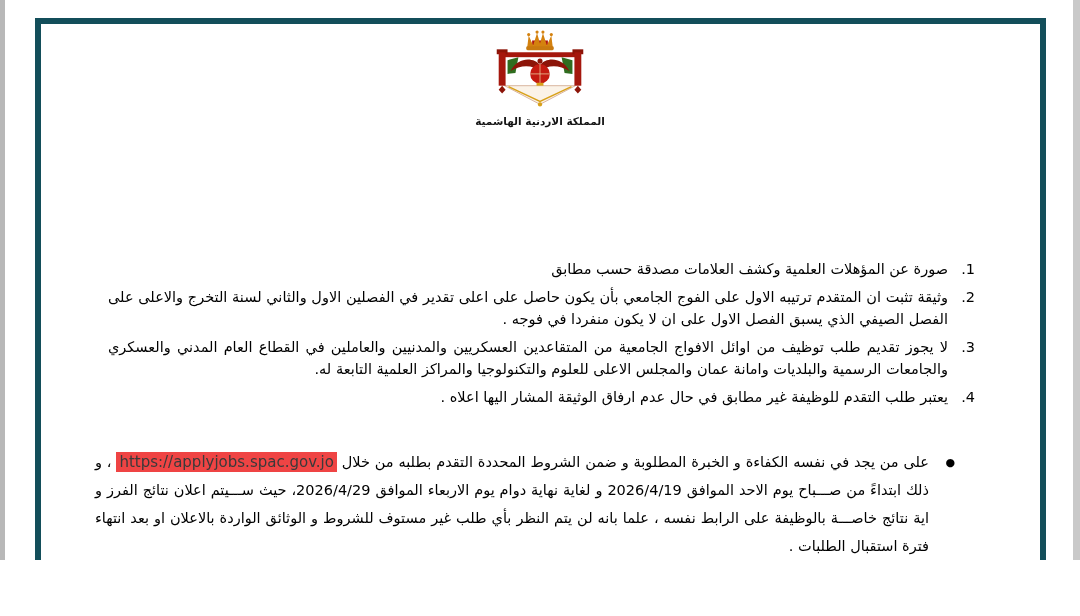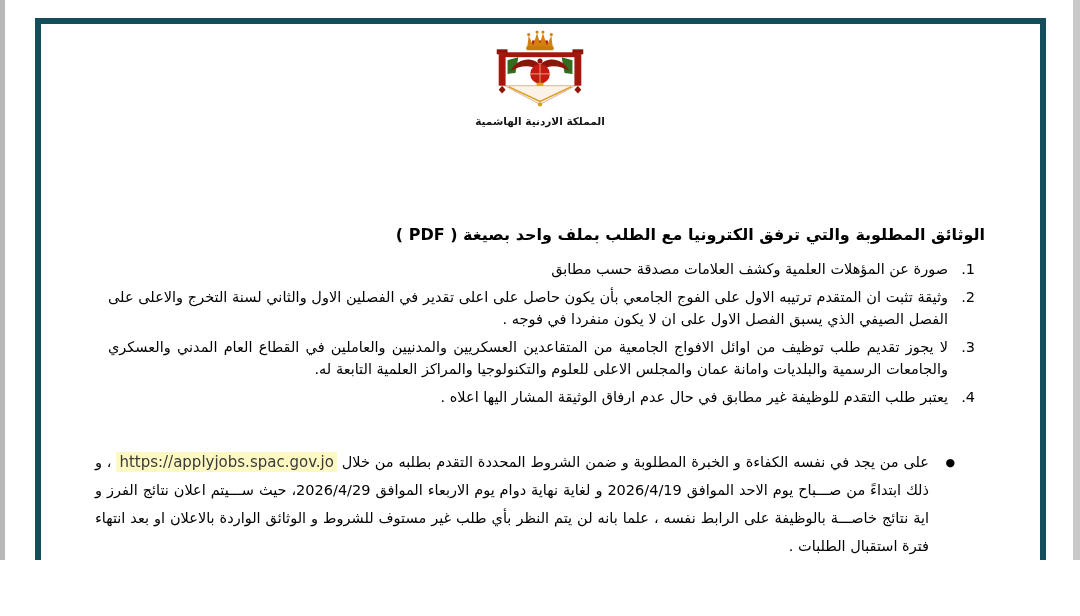--- a/index.html
+++ b/index.html
@@ -30,21 +30,21 @@
   .req{display:flex;margin-bottom:6px;}
   .req .num{flex:0 0 27px;}
   .req .txt{flex:1;text-align:justify;}
   .notice{
     position:absolute;top:448px;right:125px;left:95px;direction:rtl;
     font-size:14.5px;line-height:28px;display:flex;
   }
   .notice .bullet{flex:0 0 26px;font-size:11px;padding-top:1px;}
   .notice .ntxt{flex:1;text-align:justify;}
   .url{
-    direction:ltr;unicode-bidi:isolate;background:#fef9c3;color:#3a3a3a;
+    direction:ltr;unicode-bidi:isolate;background:#ef4444;color:#3a3a3a;
     font-size:15px;padding:1px 3px;
   }
 </style>
 </head>
 <body>
 
 <div class="page">
 
   <div class="edge left"></div>
   <div class="edge right"></div>
@@ -91,21 +91,20 @@
         <circle cx="48.5" cy="6" r="1.6" fill="#d4820f"></circle>
         <circle cx="57" cy="3.5" r="1.6" fill="#d4820f"></circle>
         <circle cx="63" cy="3.5" r="1.6" fill="#d4820f"></circle>
         <circle cx="71.5" cy="6" r="1.6" fill="#d4820f"></circle>
         <rect x="46" y="18" width="28" height="4" rx="1.5" fill="#c87a10"></rect>
       </g>
     </svg>
     <div class="kingdom">المملكة الاردنية الهاشمية</div>
   </div>
 
-  <h1 class="heading">الوثائق المطلوبة والتي ترفق الكترونيا مع الطلب بملف واحد بصيغة ( PDF )</h1>
 
   <div class="reqs">
     <div class="req">
       <span class="num">1.</span>
       <span class="txt">صورة عن المؤهلات العلمية وكشف العلامات مصدقة حسب مطابق</span>
     </div>
     <div class="req">
       <span class="num">2.</span>
       <span class="txt">وثيقة تثبت ان المتقدم ترتيبه الاول على الفوج الجامعي بأن يكون حاصل على اعلى تقدير في الفصلين الاول والثاني لسنة التخرج والاعلى على الفصل الصيفي الذي يسبق الفصل الاول على ان لا يكون منفردا في فوجه .</span>
     </div>

